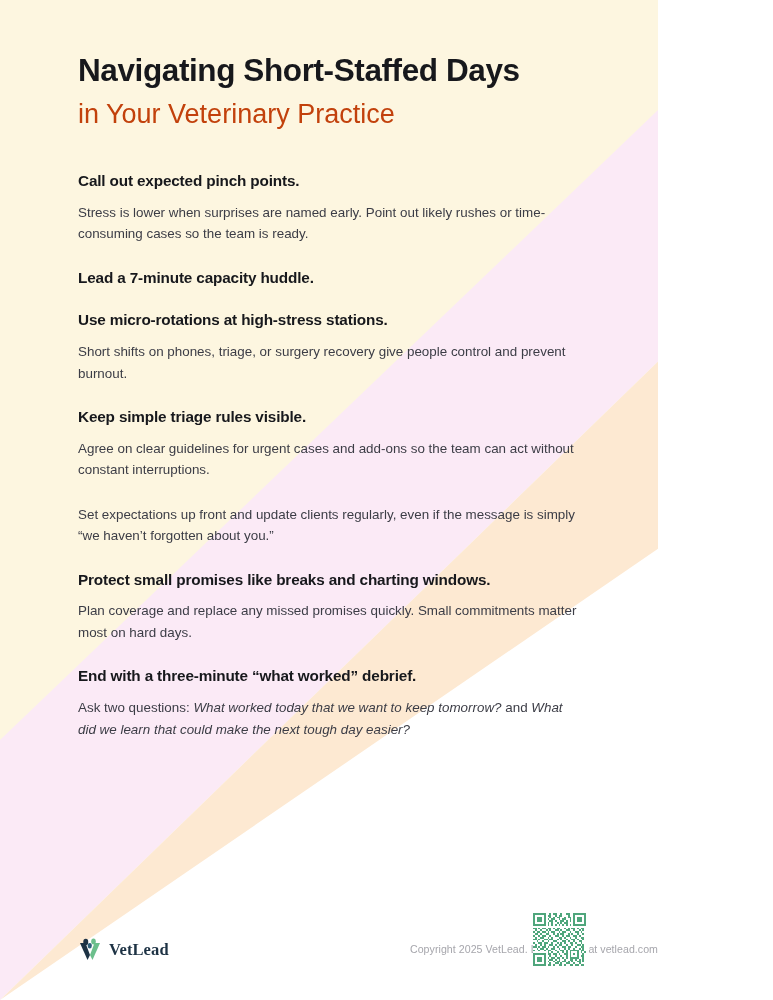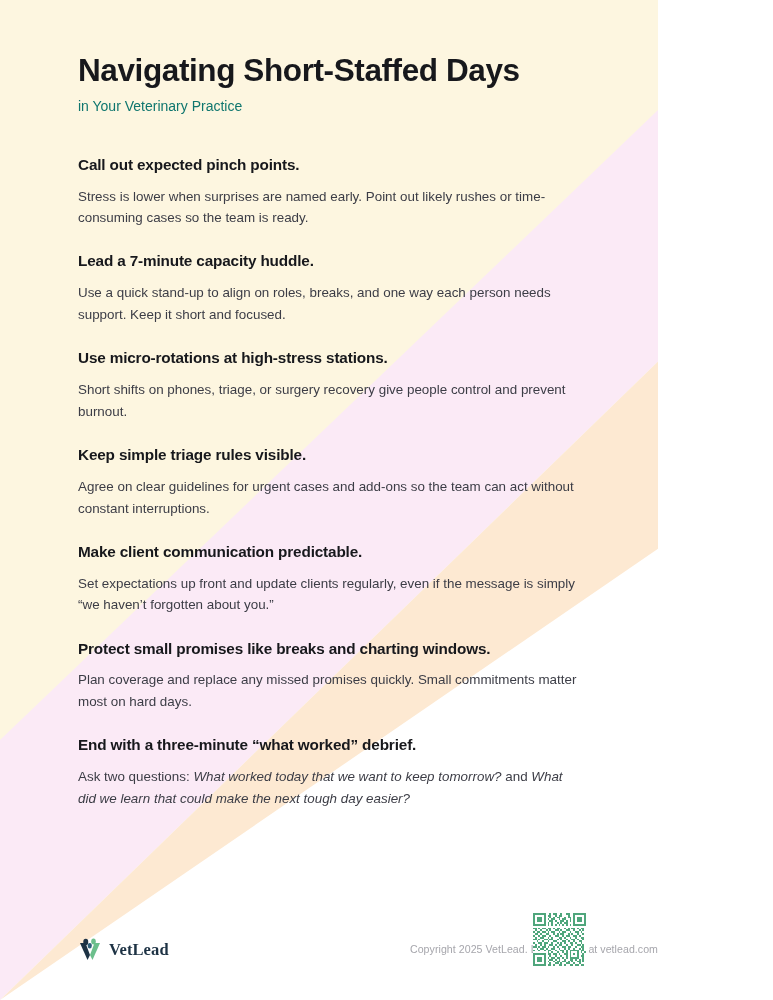--- a/index.html
+++ b/index.html
@@ -45,23 +45,23 @@
   .doc-title {
     font-size: 31.5px;
     font-weight: 700;
     letter-spacing: -0.4px;
     color: #17181c;
     line-height: 1.18;
     margin: 0 0 9px 0;
     white-space: nowrap;
   }
   .doc-subtitle {
-    font-size: 14px;
+    font-size: 27px;
     font-weight: 400;
-    color: #0f766e;
+    color: #c2410c;
     line-height: 1.25;
     margin: 0;
   }
 
   .sections { margin-top: 39px; }
 
   .section { margin-bottom: 22.5px; }
   .section:last-child { margin-bottom: 0; }
 
   .section-heading {
@@ -156,35 +156,33 @@
     <div class="sections">
 
 
       <div class="section">
         <h3 class="section-heading">Call out expected pinch points.</h3>
         <p class="section-body">Stress is lower when surprises are named early. Point out likely rushes or time-consuming cases so the team is ready.</p>
       </div>
 
       <div class="section">
         <h3 class="section-heading">Lead a 7-minute capacity huddle.</h3>
-        <p class="section-body">Use a quick stand-up to align on roles, breaks, and one way each person needs support. Keep it short and focused.</p>
       </div>
 
       <div class="section">
         <h3 class="section-heading">Use micro-rotations at high-stress stations.</h3>
         <p class="section-body">Short shifts on phones, triage, or surgery recovery give people control and prevent burnout.</p>
       </div>
 
       <div class="section">
         <h3 class="section-heading">Keep simple triage rules visible.</h3>
         <p class="section-body">Agree on clear guidelines for urgent cases and add-ons so the team can act without constant interruptions.</p>
       </div>
 
       <div class="section">
-        <h3 class="section-heading">Make client communication predictable.</h3>
         <p class="section-body">Set expectations up front and update clients regularly, even if the message is simply “we haven’t forgotten about you.”</p>
       </div>
 
       <div class="section">
         <h3 class="section-heading">Protect small promises like breaks and charting windows.</h3>
         <p class="section-body">Plan coverage and replace any missed promises quickly. Small commitments matter most on hard days.</p>
       </div>
 
       <div class="section">
         <h3 class="section-heading">End with a three-minute “what worked” debrief.</h3>

